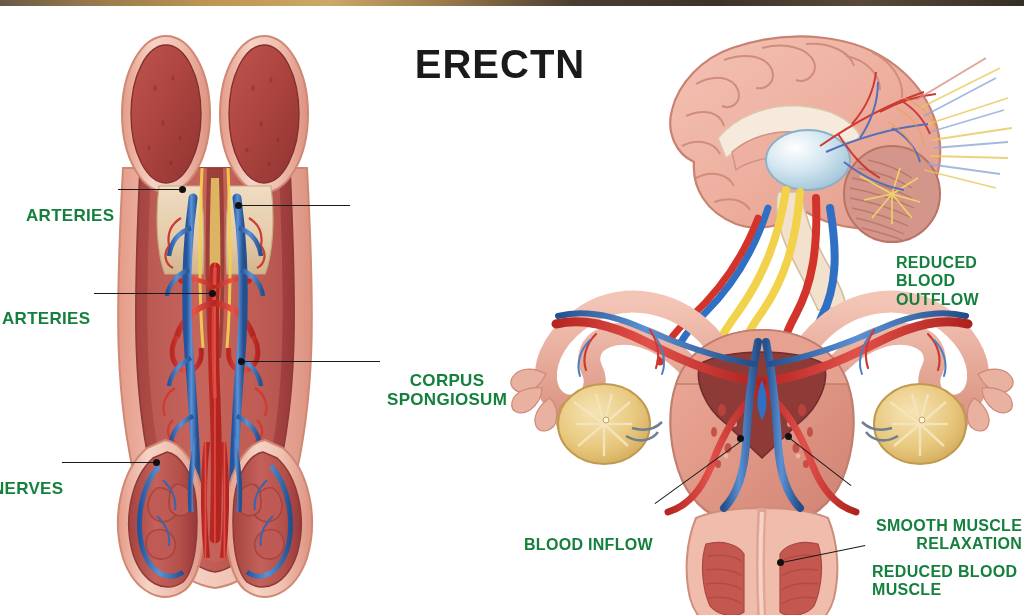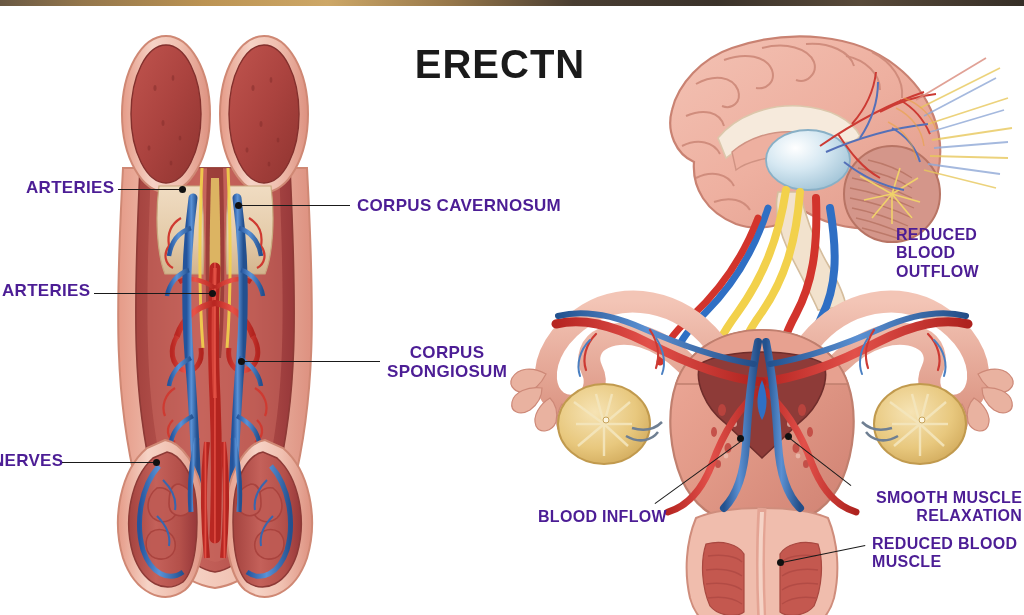--- a/index.html
+++ b/index.html
@@ -35,24 +35,25 @@
     letter-spacing: 1px;
     color: #1a1a1a;
   }
   .title-shift { display:inline-block; transform: translateX(-12px); }
 
   
   .label {
     position: absolute;
     font-size: 17px;
     font-weight: bold;
-    color: #4c1d95;
+    color: #15803d;
     letter-spacing: .3px;
     line-height: 1.12;
     white-space: pre-line;
+    margin-top: 28px;
   }
   .label.small { font-size: 16px; line-height: 1.15; }
   .label.mid   { font-size: 16px; }
   .lead {
     position: absolute;
     background: #1a1a1a;
     height: 1.4px;
     transform-origin: 0 50%;
   }
   .dot {
@@ -503,34 +504,33 @@
   <div class="dot" style="left:179px; top:186px;"></div>
 
   <div class="label" style="left:2px;   top:281px;">ARTERIES</div>
   <div class="lead" style="left:94px;  top:293px; width:122px;"></div>
   <div class="dot" style="left:209px; top:290px;"></div>
 
   <div class="label" style="left:-8px;  top:451px;">NERVES</div>
   <div class="lead" style="left:62px;  top:462px; width:98px;"></div>
   <div class="dot" style="left:153px; top:459px;"></div>
 
-  <div class="label" style="left:357px; top:196px;">CORPUS CAVERNOSUM</div>
   <div class="lead" style="left:240px; top:205px; width:110px;"></div>
   <div class="dot" style="left:235px; top:202px;"></div>
 
   <div class="label" style="left:387px; top:343px; text-align:center;">CORPUS
 SPONGIOSUM</div>
   <div class="lead" style="left:243px; top:361px; width:137px;"></div>
   <div class="dot" style="left:238px; top:358px;"></div>
 
   <div class="label small" style="left:896px; top:226px;">REDUCED
 BLOOD
 OUTFLOW</div>
 
-  <div class="label mid" style="left:538px; top:508px;">BLOOD INFLOW</div>
+  <div class="label mid" style="left:524px; top:508px;">BLOOD INFLOW</div>
   <div class="lead" style="left:655px; top:503px; width:107px; transform:rotate(-35.9deg);"></div>
   <div class="dot" style="left:737px; top:435px;"></div>
 
   <div class="label mid" style="left:876px; top:489px; text-align:right;">SMOOTH MUSCLE
 RELAXATION</div>
   <div class="lead" style="left:790px; top:438px; width:77px; transform:rotate(37.7deg);"></div>
   <div class="dot" style="left:785px; top:433px;"></div>
 
   <div class="label mid" style="left:872px; top:535px;">REDUCED BLOOD
 MUSCLE</div>

